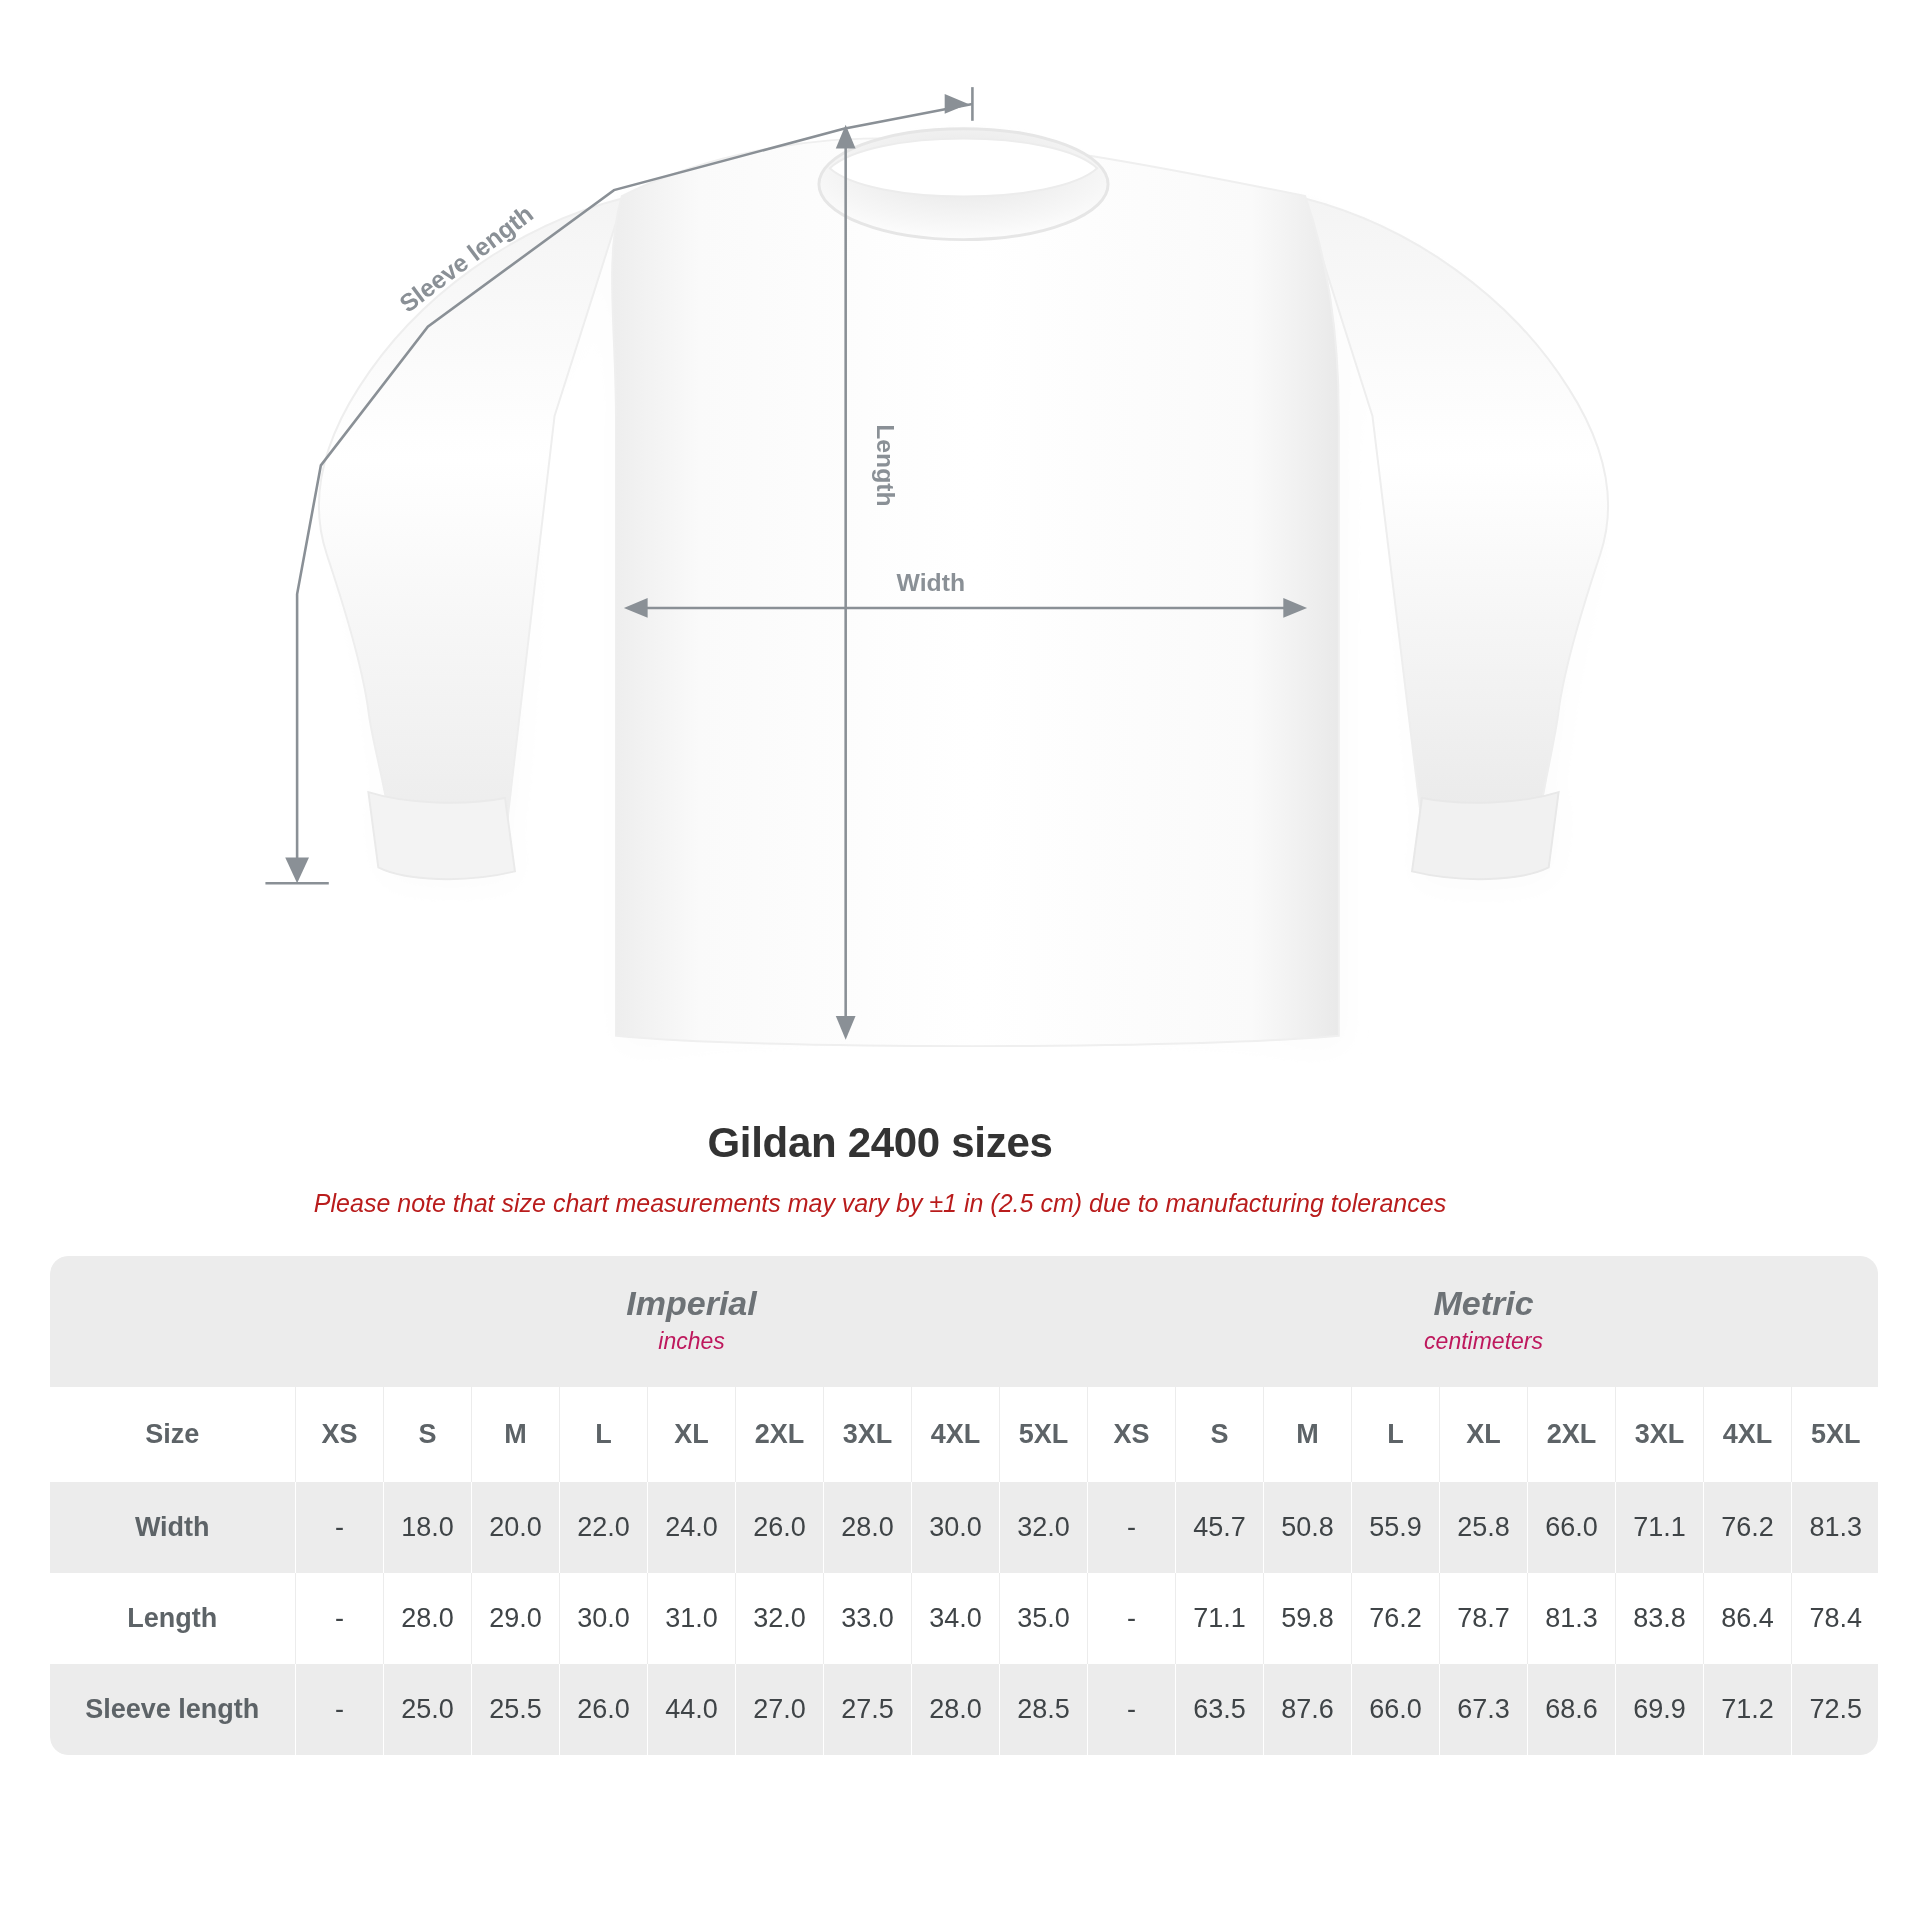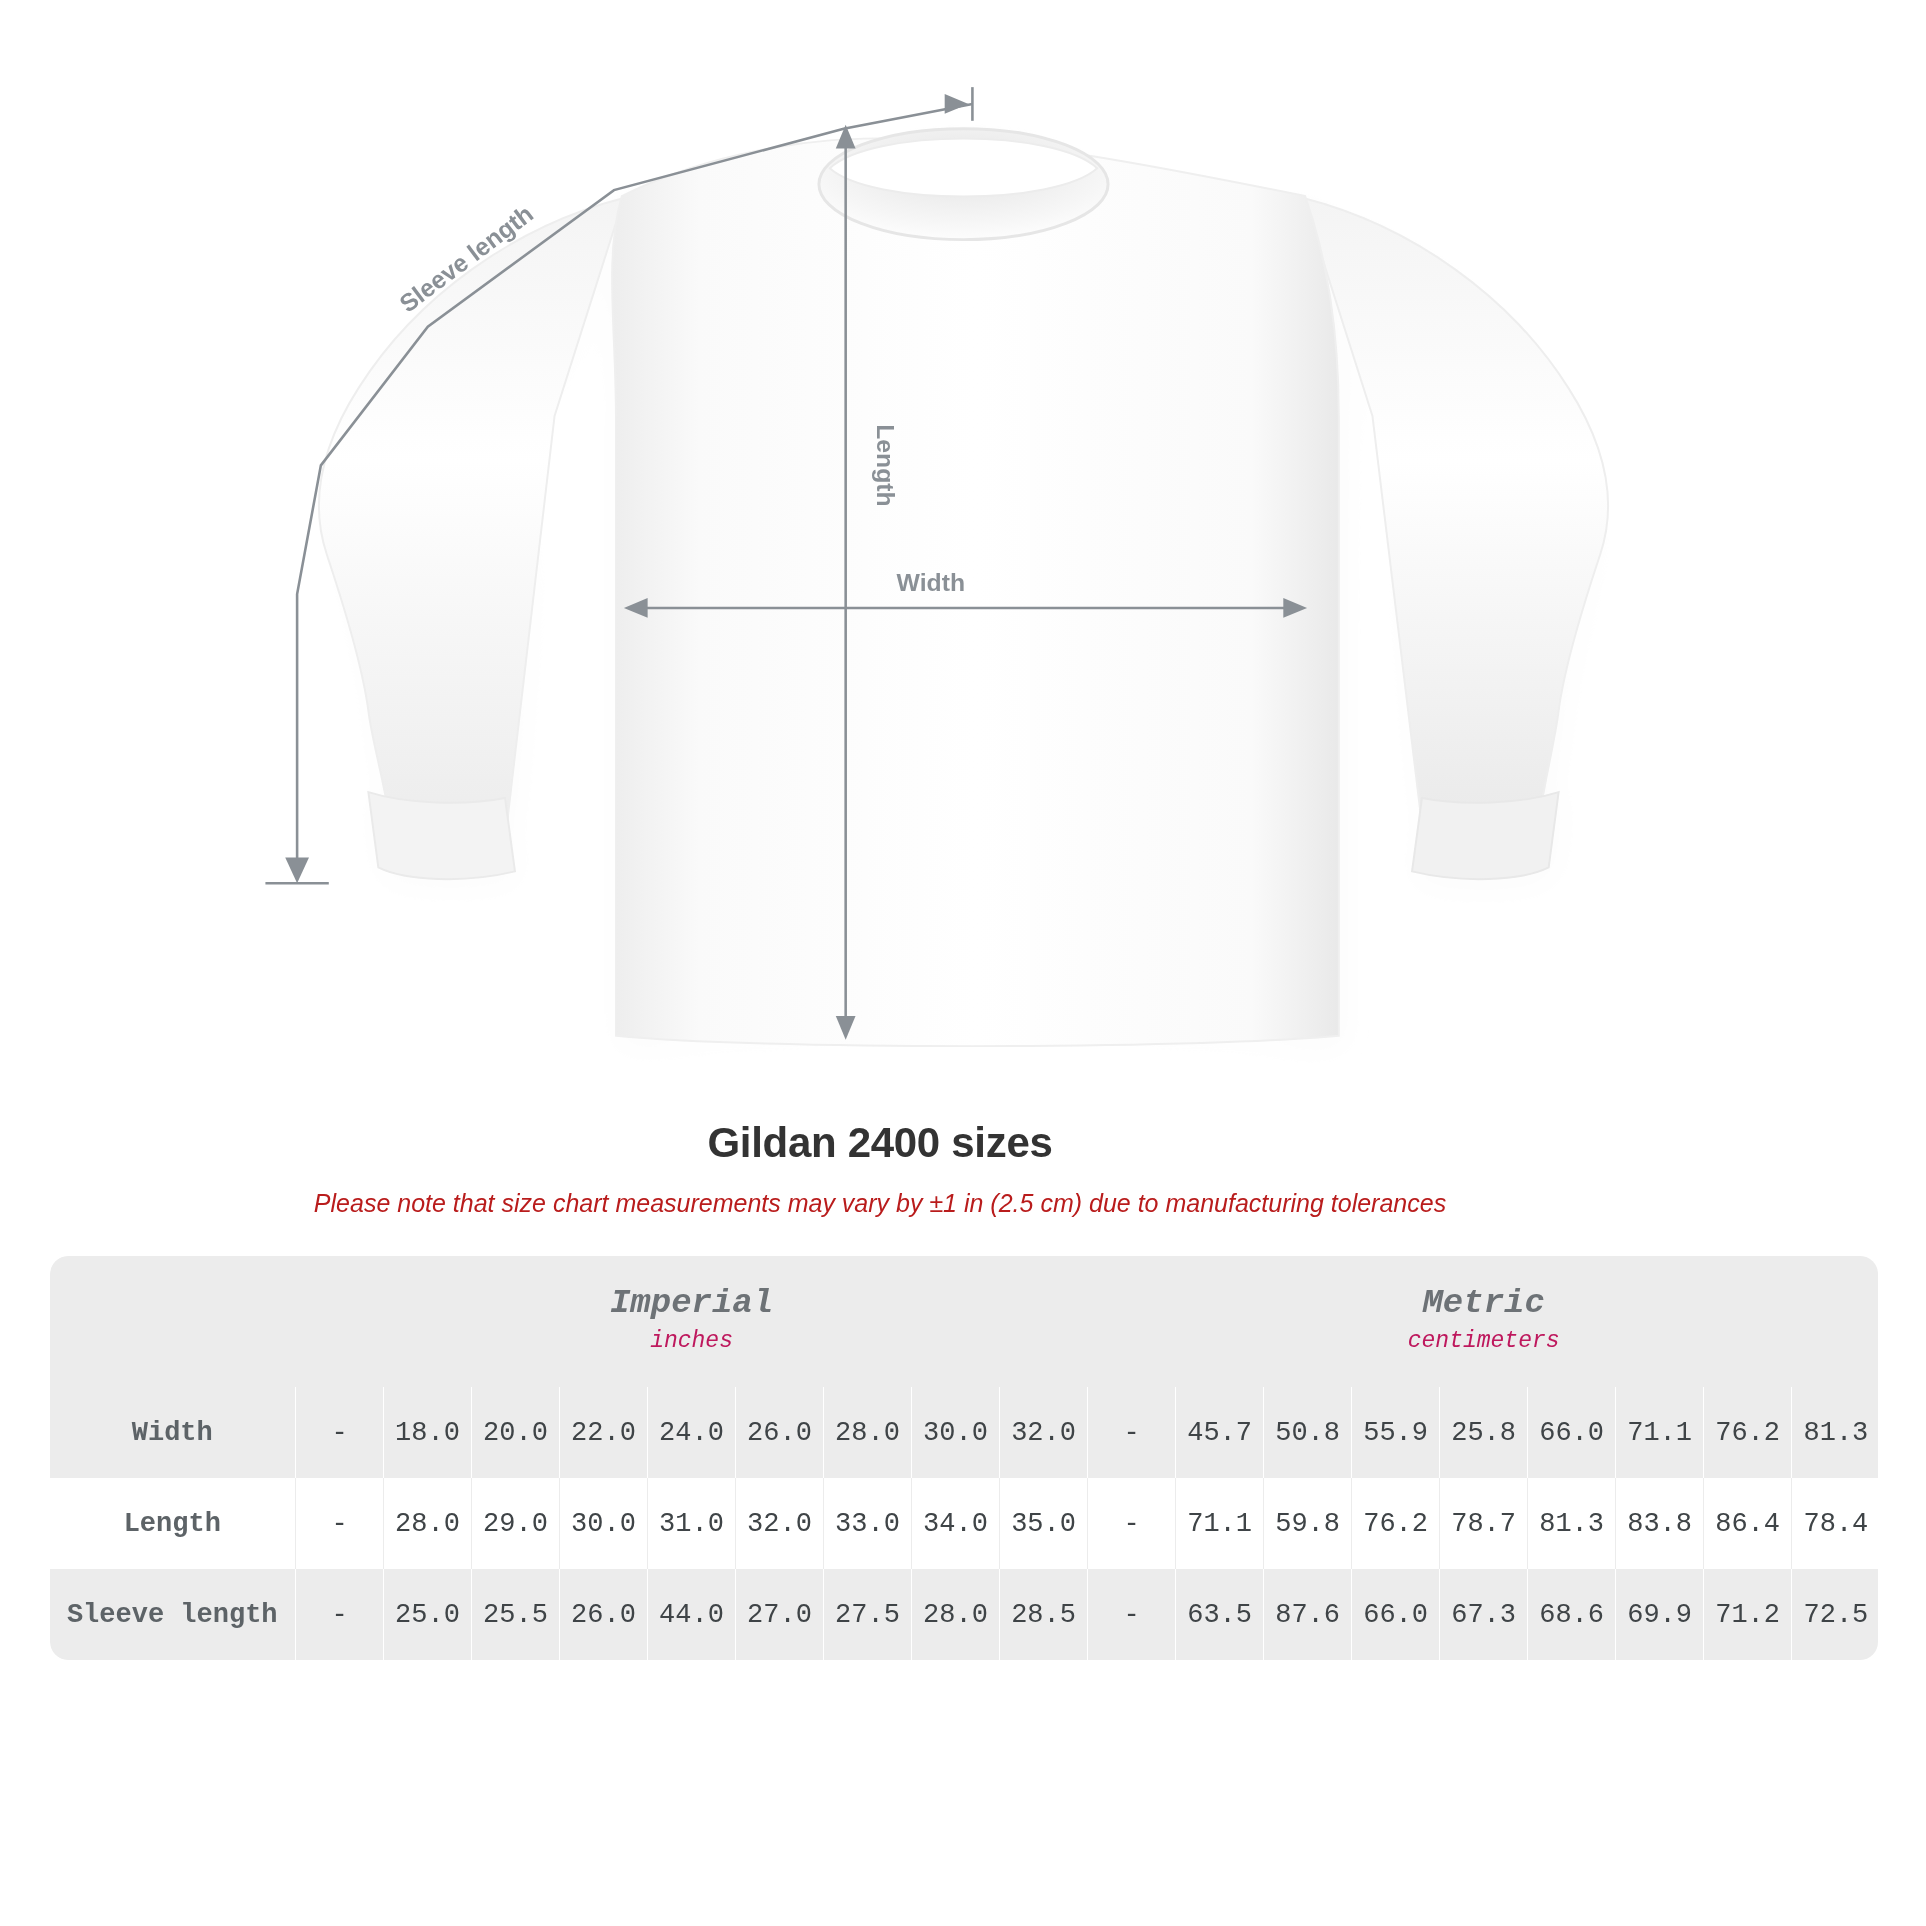--- a/index.html
+++ b/index.html
@@ -45,21 +45,20 @@
     margin: 0;
   }
 
   
   .table-wrap {
     margin: 38px auto 0 auto;
     width: 1828px;
     border-radius: 18px;
     overflow: hidden;
     background: #ffffff;
-    font-family: Liberation Mono, monospace;
   }
   table.size-table {
     border-collapse: collapse;
     width: 100%;
     table-layout: fixed;
   }
   table.size-table td, table.size-table th {
     padding: 0;
     margin: 0;
   }
@@ -247,20 +246,41 @@
           <td colspan="9">
             <div class="unit-name">Imperial</div>
             <div class="unit-sub">inches</div>
           </td>
           <td colspan="9" class="corner-tr">
             <div class="unit-name">Metric</div>
             <div class="unit-sub">centimeters</div>
           </td>
         </tr>
 
+        <tr class="size-head-row">
+          <td class="rowlabel">Size</td>
+          <td class="cell-sep">XS</td>
+          <td class="cell-sep">S</td>
+          <td class="cell-sep">M</td>
+          <td class="cell-sep">L</td>
+          <td class="cell-sep">XL</td>
+          <td class="cell-sep">2XL</td>
+          <td class="cell-sep">3XL</td>
+          <td class="cell-sep">4XL</td>
+          <td class="cell-sep">5XL</td>
+          <td class="cell-sep">XS</td>
+          <td class="cell-sep">S</td>
+          <td class="cell-sep">M</td>
+          <td class="cell-sep">L</td>
+          <td class="cell-sep">XL</td>
+          <td class="cell-sep">2XL</td>
+          <td class="cell-sep">3XL</td>
+          <td class="cell-sep">4XL</td>
+          <td class="cell-sep">5XL</td>
+        </tr>
 
         <tr class="data-row alt">
           <td class="rowlabel">Width</td>
           <td class="cell-sep">-</td>
           <td class="cell-sep">18.0</td>
           <td class="cell-sep">20.0</td>
           <td class="cell-sep">22.0</td>
           <td class="cell-sep">24.0</td>
           <td class="cell-sep">26.0</td>
           <td class="cell-sep">28.0</td>

